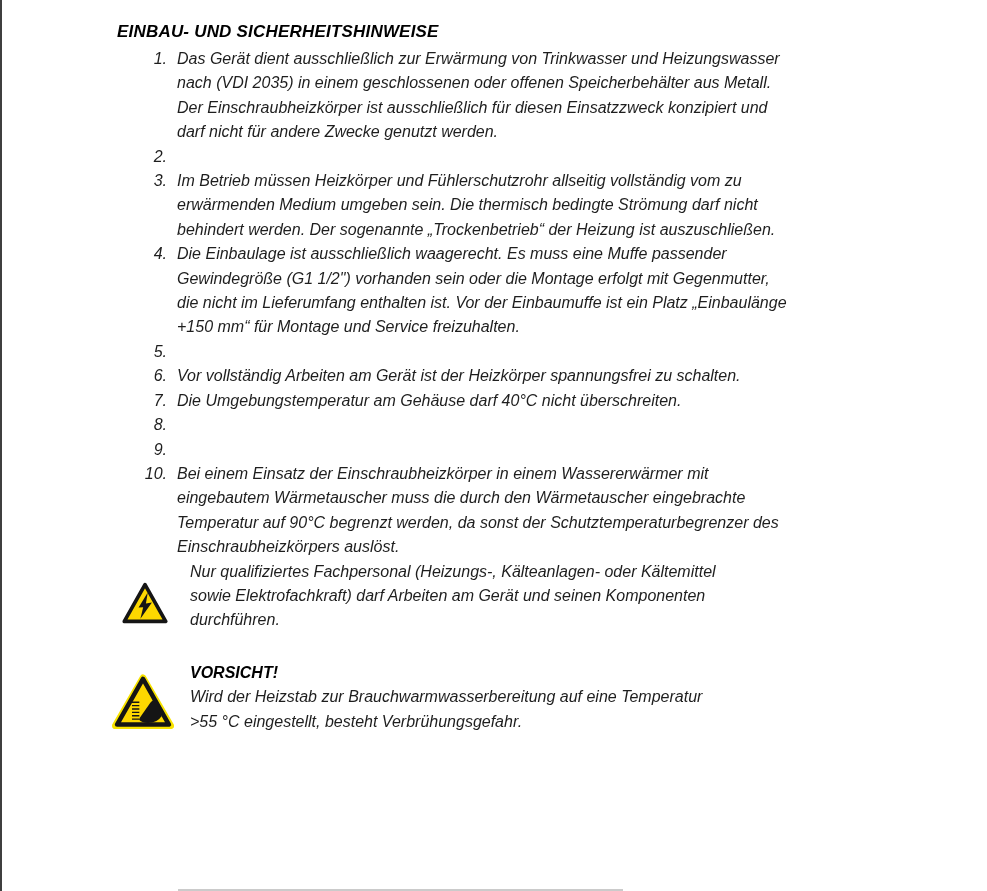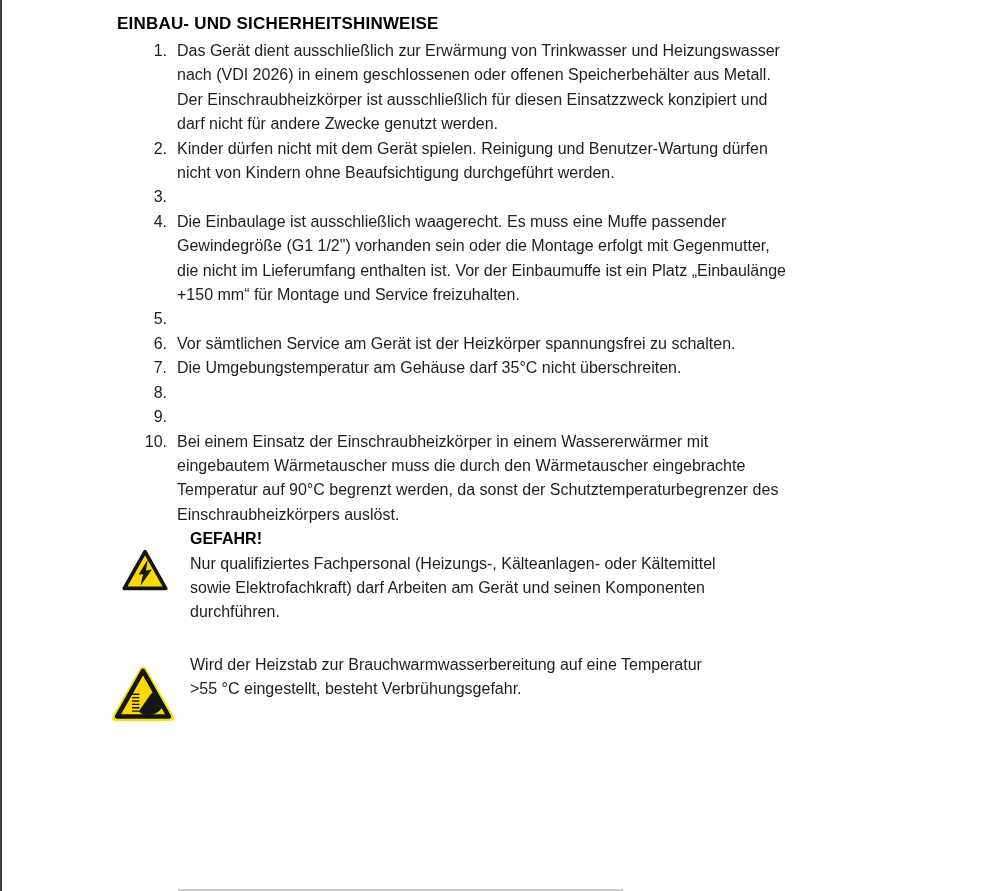--- a/index.html
+++ b/index.html
@@ -16,22 +16,23 @@
   }
   .left-border {
     position: absolute;
     left: 0; top: 0;
     width: 2px; height: 100%;
     background: #3f3f3f;
   }
   .content {
     position: absolute;
     left: 117px;
-    top: 4px;
+    top: 12px;
     width: 860px;
+    font-style: italic;
   }
   .doc-title {
     margin: 0;
     padding-top: 7px;
     font-size: 17px;
     line-height: 25px;
     font-weight: bold;
     color: #000000;
     letter-spacing: 0.2px;
   }
@@ -81,49 +82,50 @@
   <div class="left-border"></div>
 
   <div class="content">
 
     <h1 class="doc-title">EINBAU- UND SICHERHEITSHINWEISE</h1>
 
     <div class="hinweis-list">
       <div class="list-row">
         <div class="list-num">1.</div>
         <div class="list-text">Das Gerät dient ausschließlich zur Erwärmung von Trinkwasser und Heizungswasser
-nach (VDI 2026) in einem geschlossenen oder offenen Speicherbehälter aus Metall.
+nach (VDI 2035) in einem geschlossenen oder offenen Speicherbehälter aus Metall.
 Der Einschraubheizkörper ist ausschließlich für diesen Einsatzzweck konzipiert und
 darf nicht für andere Zwecke genutzt werden.</div>
       </div>
       <div class="list-row">
         <div class="list-num">2.</div>
-        <div class="list-text">Kinder dürfen nicht mit dem Gerät spielen. Reinigung und Benutzer-Wartung dürfen
-nicht von Kindern ohne Beaufsichtigung durchgeführt werden.</div>
       </div>
       <div class="list-row">
         <div class="list-num">3.</div>
+        <div class="list-text">Im Betrieb müssen Heizkörper und Fühlerschutzrohr allseitig vollständig vom zu
+erwärmenden Medium umgeben sein. Die thermisch bedingte Strömung darf nicht
+behindert werden. Der sogenannte „Trockenbetrieb“ der Heizung ist auszuschließen.</div>
       </div>
       <div class="list-row">
         <div class="list-num">4.</div>
         <div class="list-text">Die Einbaulage ist ausschließlich waagerecht. Es muss eine Muffe passender
 Gewindegröße (G1 1/2") vorhanden sein oder die Montage erfolgt mit Gegenmutter,
 die nicht im Lieferumfang enthalten ist. Vor der Einbaumuffe ist ein Platz „Einbaulänge
 +150 mm“ für Montage und Service freizuhalten.</div>
       </div>
       <div class="list-row">
         <div class="list-num">5.</div>
       </div>
       <div class="list-row">
         <div class="list-num">6.</div>
-        <div class="list-text">Vor sämtlichen Service am Gerät ist der Heizkörper spannungsfrei zu schalten.</div>
+        <div class="list-text">Vor vollständig Arbeiten am Gerät ist der Heizkörper spannungsfrei zu schalten.</div>
       </div>
       <div class="list-row">
         <div class="list-num">7.</div>
-        <div class="list-text">Die Umgebungstemperatur am Gehäuse darf 35°C nicht überschreiten.</div>
+        <div class="list-text">Die Umgebungstemperatur am Gehäuse darf 40°C nicht überschreiten.</div>
       </div>
       <div class="list-row">
         <div class="list-num">8.</div>
       </div>
       <div class="list-row">
         <div class="list-num">9.</div>
       </div>
       <div class="list-row">
         <div class="list-num">10.</div>
         <div class="list-text">Bei einem Einsatz der Einschraubheizkörper in einem Wassererwärmer mit
@@ -134,35 +136,35 @@
     </div>
 
 
     <div class="warn-block danger">
       <span class="warn-icon icon-electric">
         <svg width="46" height="44" viewBox="0 0 100 94" aria-hidden="true">
           <polygon points="50,7 95,87 5,87" fill="#FDD800" stroke="#151515" stroke-width="8" stroke-linejoin="round"></polygon>
           <polygon points="56,24 36,57 46,56 40,81 65,46 52,48" fill="#151515"></polygon>
         </svg>
       </span>
-      <div class="warn-title">GEFAHR!</div>
       <div class="warn-text">Nur qualifiziertes Fachpersonal (Heizungs-, Kälteanlagen- oder Kältemittel
 sowie Elektrofachkraft) darf Arbeiten am Gerät und seinen Komponenten
 durchführen.</div>
     </div>
 
     <div class="warn-block caution">
       <span class="warn-icon icon-scald">
         <svg width="62" height="57" viewBox="0 0 110 100" aria-hidden="true">
           <polygon points="55,8 104,93 6,93" fill="none" stroke="#F8E300" stroke-width="12" stroke-linejoin="round"></polygon>
           <polygon points="55,10 101,91 9,91" fill="#FDD800" stroke="#151515" stroke-width="8" stroke-linejoin="round"></polygon>
           <line x1="42" y1="50" x2="42" y2="85" stroke="#151515" stroke-width="13" stroke-dasharray="2.5,3.5"></line>
           <path d="M50 78 L68 52 Q74 44 80 50 L88 76 Q80 88 64 88 Q52 88 48 82 Z" fill="#151515"></path>
         </svg>
       </span>
+      <div class="warn-title">VORSICHT!</div>
       <div class="warn-text">Wird der Heizstab zur Brauchwarmwasserbereitung auf eine Temperatur
 &gt;55 °C eingestellt, besteht Verbrühungsgefahr.</div>
     </div>
 
   </div>
 
   <div class="bottom-artifact"></div>
 </div>
 
 </body></html>

